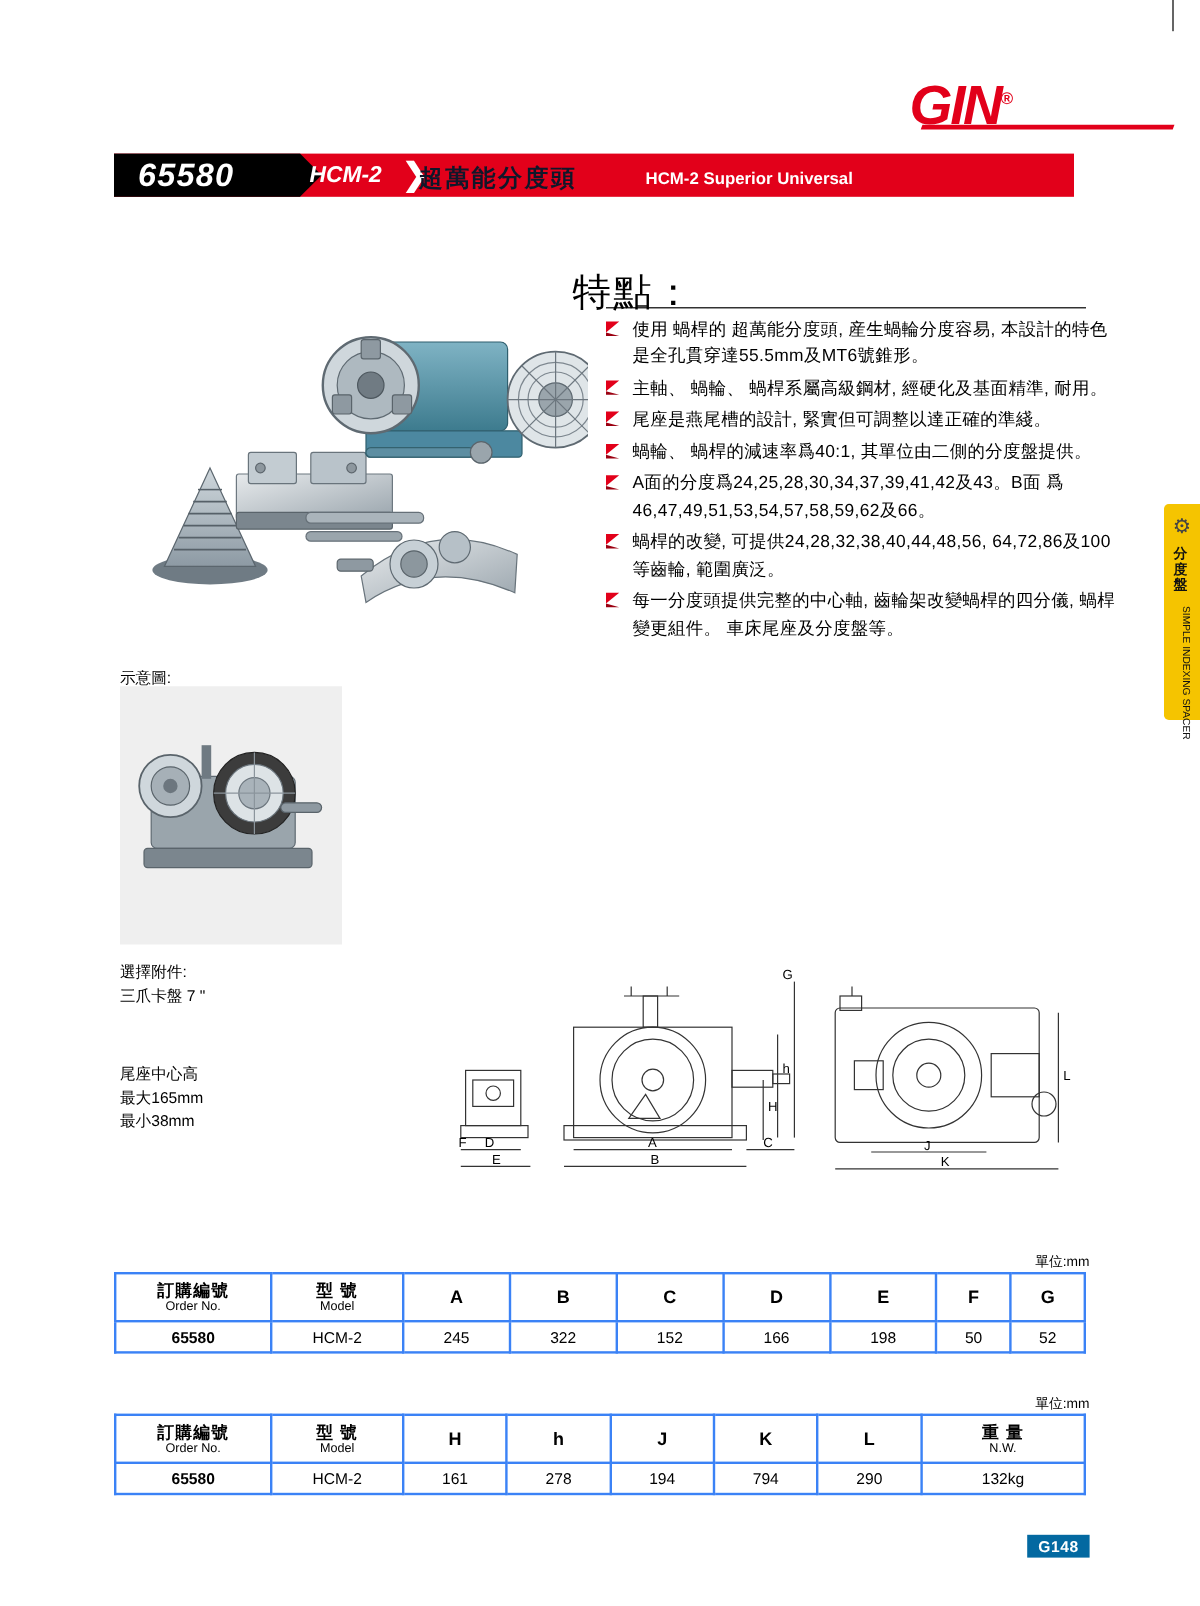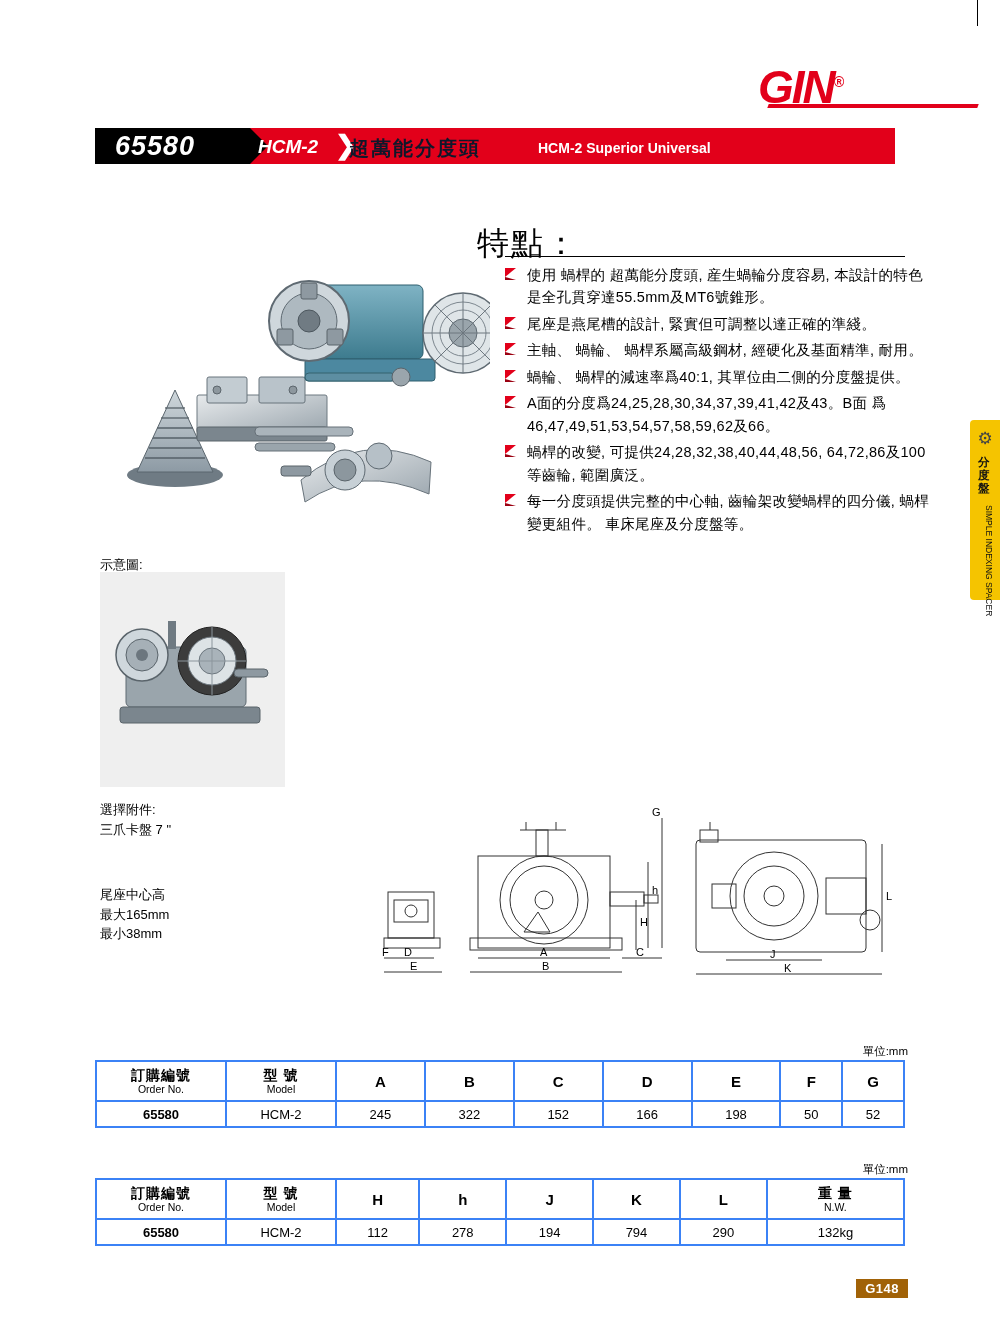--- a/index.html
+++ b/index.html
@@ -155,21 +155,21 @@
   .en-hd{ font-size:10.5px; font-weight:normal; display:block; line-height:1.2;}
   .dim-hd{ font-size:15px; font-weight:bold; }
   .ordno{ font-weight:bold; }
 
   #table1{ left:95px; top:1060px; width:810px; }
   #table2{ left:95px; top:1178px; width:810px; }
 
   
   .pagenum{
     position:absolute; right:92px; bottom:40px;
-    background:#a16207; color:#fff; font-weight:bold; font-size:13px;
+    background:#0369a1; color:#fff; font-weight:bold; font-size:13px;
     padding:2px 9px; letter-spacing:.5px;
   }
 </style>
 </head>
 <body>
 
 <div class="crop-mark"></div>
 
 <div class="logo-wrap">
   <div class="logo-text">
@@ -271,22 +271,22 @@
     <rect x="0" y="0" width="98" height="9" rx="4" fill="#aab4bb" stroke="#667078"></rect>
     <rect x="0" y="16" width="80" height="8" rx="4" fill="#9aa5ac" stroke="#667078"></rect>
   </g>
 </svg>
 </div>
 
 <div class="feat-title">特點：</div>
 <div class="feat-rule"></div>
 <div class="feat-list">
   <div class="feat-item"><span class="bullet"></span><span>使用 蝸桿的 超萬能分度頭, 産生蝸輪分度容易, 本設計的特色是全孔貫穿達55.5mm及MT6號錐形。</span></div>
+  <div class="feat-item"><span class="bullet"></span><span>主軸、 蝸輪、 蝸桿系屬高級鋼材, 經硬化及基面精準, 耐用。</span></div>
   <div class="feat-item"><span class="bullet"></span><span>尾座是燕尾槽的設計, 緊實但可調整以達正確的準綫。</span></div>
-  <div class="feat-item"><span class="bullet"></span><span>主軸、 蝸輪、 蝸桿系屬高級鋼材, 經硬化及基面精準, 耐用。</span></div>
   <div class="feat-item"><span class="bullet"></span><span>蝸輪、 蝸桿的減速率爲40:1, 其單位由二側的分度盤提供。</span></div>
   <div class="feat-item"><span class="bullet"></span><span>A面的分度爲24,25,28,30,34,37,39,41,42及43。B面 爲46,47,49,51,53,54,57,58,59,62及66。</span></div>
   <div class="feat-item"><span class="bullet"></span><span>蝸桿的改變, 可提供24,28,32,38,40,44,48,56, 64,72,86及100等齒輪, 範圍廣泛。</span></div>
   <div class="feat-item"><span class="bullet"></span><span>每一分度頭提供完整的中心軸, 齒輪架改變蝸桿的四分儀, 蝸桿變更組件。 車床尾座及分度盤等。</span></div>
 </div>
 
 <div class="sidetab">
   <div class="icon">⚙</div>
   <div class="cn">分度盤</div>
   <div class="en">SIMPLE INDEXING SPACER</div>
@@ -443,21 +443,21 @@
     <td><span class="dim-hd">K</span></td>
     <td><span class="dim-hd">L</span></td>
     <td>
       <span class="cn-hd">重 量</span>
       <span class="en-hd">N.W.</span>
     </td>
   </tr>
   <tr class="drow">
     <td class="ordno">65580</td>
     <td>HCM-2</td>
-    <td>112</td>
+    <td>161</td>
     <td>278</td>
     <td>194</td>
     <td>794</td>
     <td>290</td>
     <td>132kg</td>
   </tr>
 </tbody>
   </table>
 
 <div class="pagenum">G148</div>

